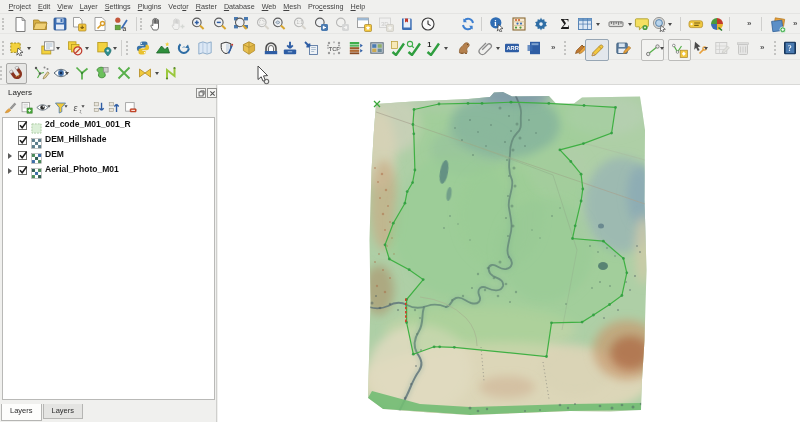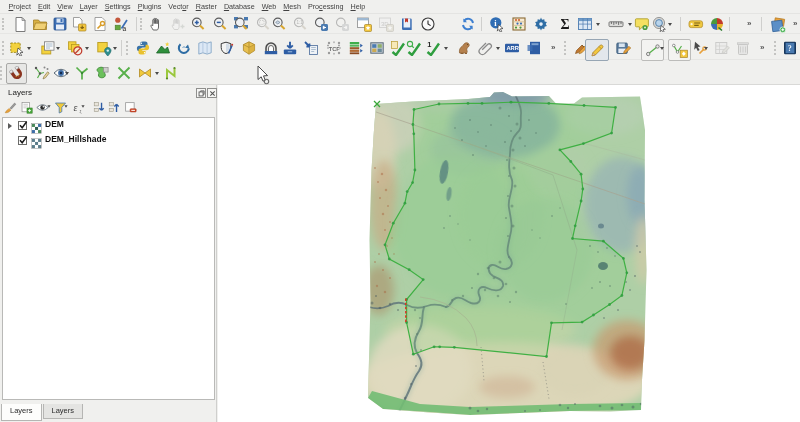--- a/index.html
+++ b/index.html
@@ -710,53 +710,83 @@
         <div class="tbtn" style="left: 123px;">
           <svg viewBox="0 0 16 16">
             <rect x="2" y="2" width="10.5" height="10.5" fill="#fdfdfc" stroke="#9a9a9a" stroke-width="1"></rect>
             <rect x="7.5" y="9.5" width="7.5" height="4" rx="1" fill="#d04a2a" stroke="#a03018" stroke-width=".6"></rect>
             <path d="M9 11.5h4.5" stroke="#fff" stroke-width="1.2"></path>
           </svg>
         </div>
       </div>
     <div class="layer-list" id="layer-list">
         <div class="layer-row">
+          <span class="lcheck">
+            <svg viewBox="0 0 10 10">
+              <path d="M2 5.2l2.2 2.6L8.6 1.8" stroke="#1a1a1a" stroke-width="1.5" fill="none"></path>
+            </svg>
+          </span>
+          <span class="licon"><svg viewBox="0 0 12 12">
+              <rect x="1" y="1" width="10" height="10" fill="#dcefd8" stroke="#a8c8a0" stroke-width="1" stroke-dasharray="2 1.2"></rect>
+            </svg></span>
+          <span class="lname">2d_code_M01_001_R</span>
+        </div>
+        <div class="layer-row">
+          <span class="lcheck">
+            <svg viewBox="0 0 10 10">
+              <path d="M2 5.2l2.2 2.6L8.6 1.8" stroke="#1a1a1a" stroke-width="1.5" fill="none"></path>
+            </svg>
+          </span>
+          <span class="licon"><svg viewBox="0 0 12 12">
+              <rect x="0.5" y="0.5" width="11" height="11" fill="#fff" stroke="#9a9a9a" stroke-width=".6"></rect>
+              <rect x="1" y="1" width="3.3" height="3.3" fill="#5c7d8a"></rect>
+              <rect x="7.7" y="1" width="3.3" height="3.3" fill="#5c7d8a"></rect>
+              <rect x="4.4" y="4.3" width="3.3" height="3.3" fill="#5c7d8a"></rect>
+              <rect x="1" y="7.7" width="3.3" height="3.3" fill="#5c7d8a"></rect>
+              <rect x="7.7" y="7.7" width="3.3" height="3.3" fill="#5c7d8a"></rect>
+            </svg></span>
+          <span class="lname">DEM_Hillshade</span>
+        </div>
+        <div class="layer-row">
           <svg class="expander" viewBox="0 0 8 8" style="top:3.5px;">
             <path d="M2 1l4 3-4 3z" fill="#5a5a5a"></path>
           </svg>
           <span class="lcheck">
             <svg viewBox="0 0 10 10">
               <path d="M2 5.2l2.2 2.6L8.6 1.8" stroke="#1a1a1a" stroke-width="1.5" fill="none"></path>
             </svg>
           </span>
           <span class="licon"><svg viewBox="0 0 12 12">
               <rect x="0.5" y="0.5" width="11" height="11" fill="#fff" stroke="#9a9a9a" stroke-width=".6"></rect>
               <rect x="1" y="1" width="3.3" height="3.3" fill="#4a8a5a"></rect>
               <rect x="7.7" y="1" width="3.3" height="3.3" fill="#3e6ea8"></rect>
               <rect x="4.4" y="4.3" width="3.3" height="3.3" fill="#2f5d52"></rect>
               <rect x="1" y="7.7" width="3.3" height="3.3" fill="#3e6ea8"></rect>
               <rect x="7.7" y="7.7" width="3.3" height="3.3" fill="#4a8a5a"></rect>
             </svg></span>
           <span class="lname">DEM</span>
         </div>
         <div class="layer-row">
+          <svg class="expander" viewBox="0 0 8 8" style="top:3.5px;">
+            <path d="M2 1l4 3-4 3z" fill="#5a5a5a"></path>
+          </svg>
           <span class="lcheck">
             <svg viewBox="0 0 10 10">
               <path d="M2 5.2l2.2 2.6L8.6 1.8" stroke="#1a1a1a" stroke-width="1.5" fill="none"></path>
             </svg>
           </span>
           <span class="licon"><svg viewBox="0 0 12 12">
               <rect x="0.5" y="0.5" width="11" height="11" fill="#fff" stroke="#9a9a9a" stroke-width=".6"></rect>
-              <rect x="1" y="1" width="3.3" height="3.3" fill="#5c7d8a"></rect>
-              <rect x="7.7" y="1" width="3.3" height="3.3" fill="#5c7d8a"></rect>
-              <rect x="4.4" y="4.3" width="3.3" height="3.3" fill="#5c7d8a"></rect>
-              <rect x="1" y="7.7" width="3.3" height="3.3" fill="#5c7d8a"></rect>
-              <rect x="7.7" y="7.7" width="3.3" height="3.3" fill="#5c7d8a"></rect>
+              <rect x="1" y="1" width="3.3" height="3.3" fill="#2f5d52"></rect>
+              <rect x="7.7" y="1" width="3.3" height="3.3" fill="#4a8a5a"></rect>
+              <rect x="4.4" y="4.3" width="3.3" height="3.3" fill="#3e6ea8"></rect>
+              <rect x="1" y="7.7" width="3.3" height="3.3" fill="#4a8a5a"></rect>
+              <rect x="7.7" y="7.7" width="3.3" height="3.3" fill="#2f5d52"></rect>
             </svg></span>
-          <span class="lname">DEM_Hillshade</span>
+          <span class="lname">Aerial_Photo_M01</span>
         </div>
       </div>
     <div class="dock-tabs" id="dock-tabs">
         <div class="dock-tab active">Layers</div>
         <div class="dock-tab">Layers</div>
       </div>
   </div>
 
   <div class="canvas">
     <svg id="map-svg" width="582" height="337" viewBox="218 85 582 337">

